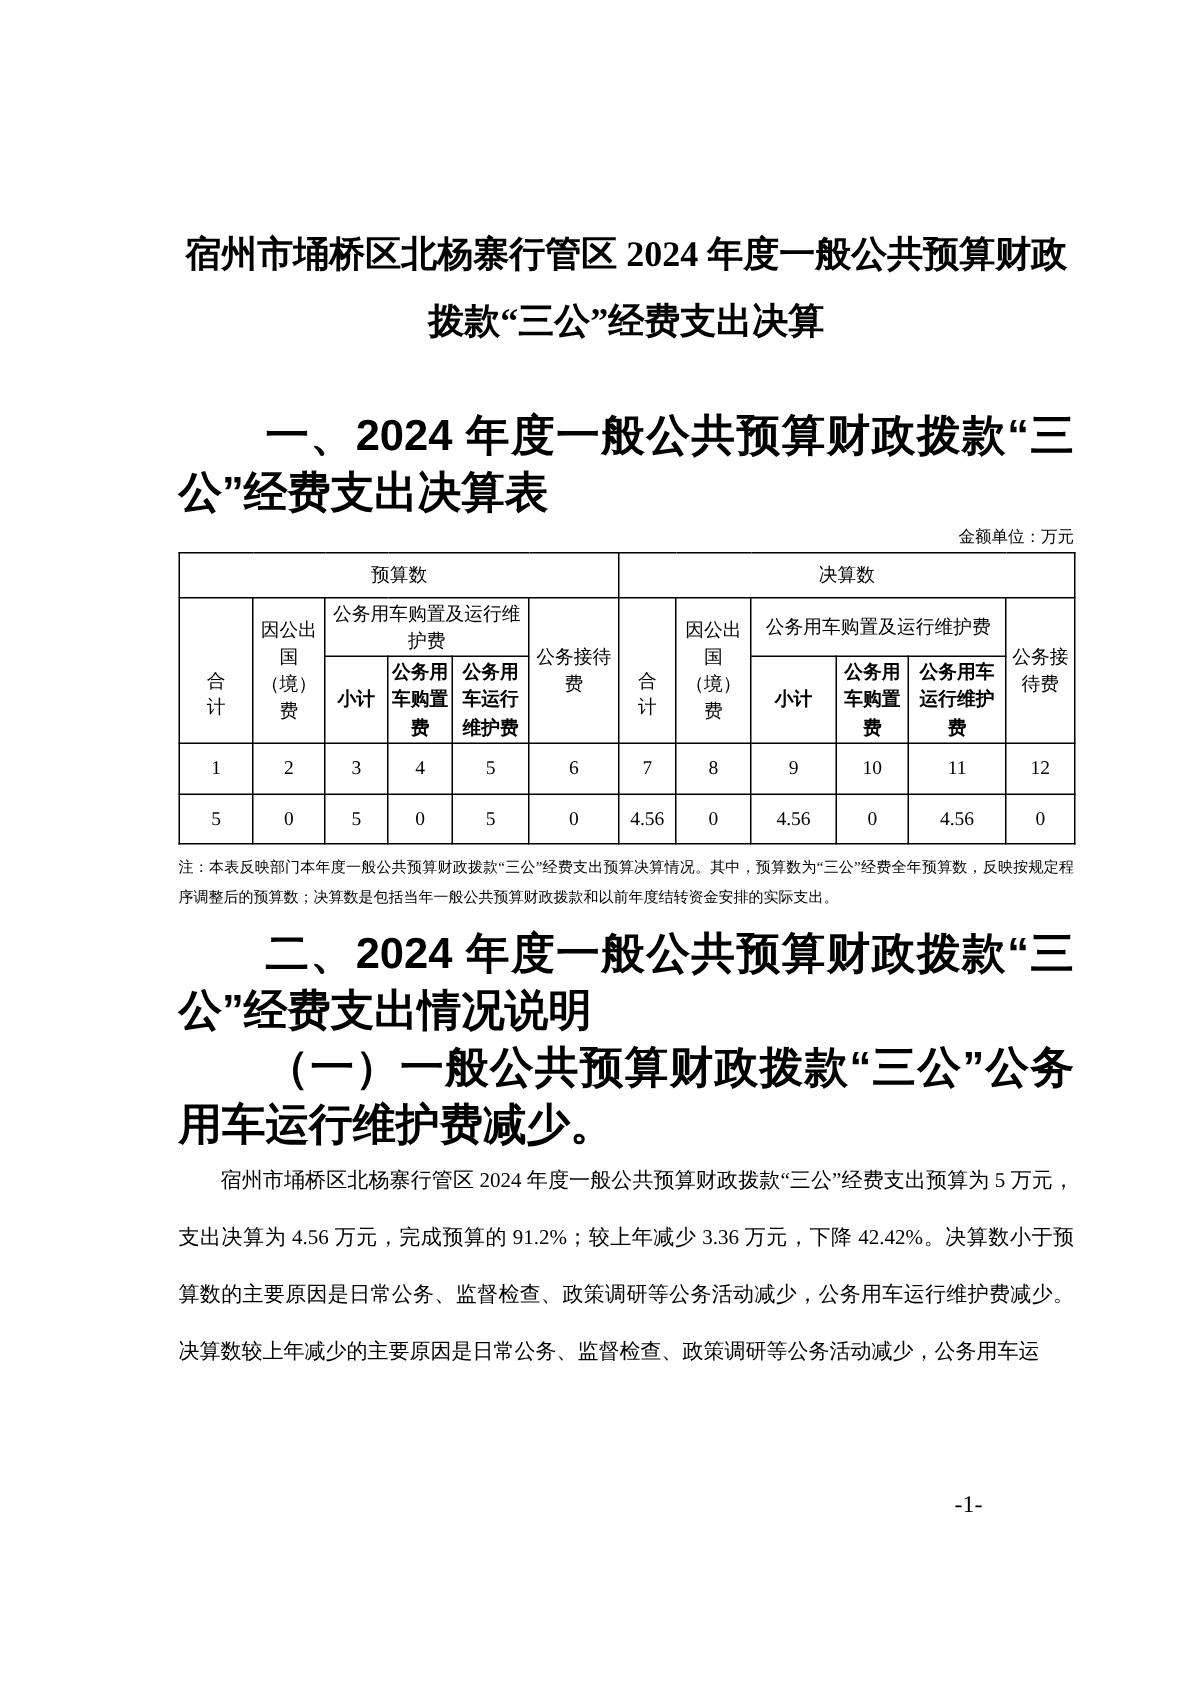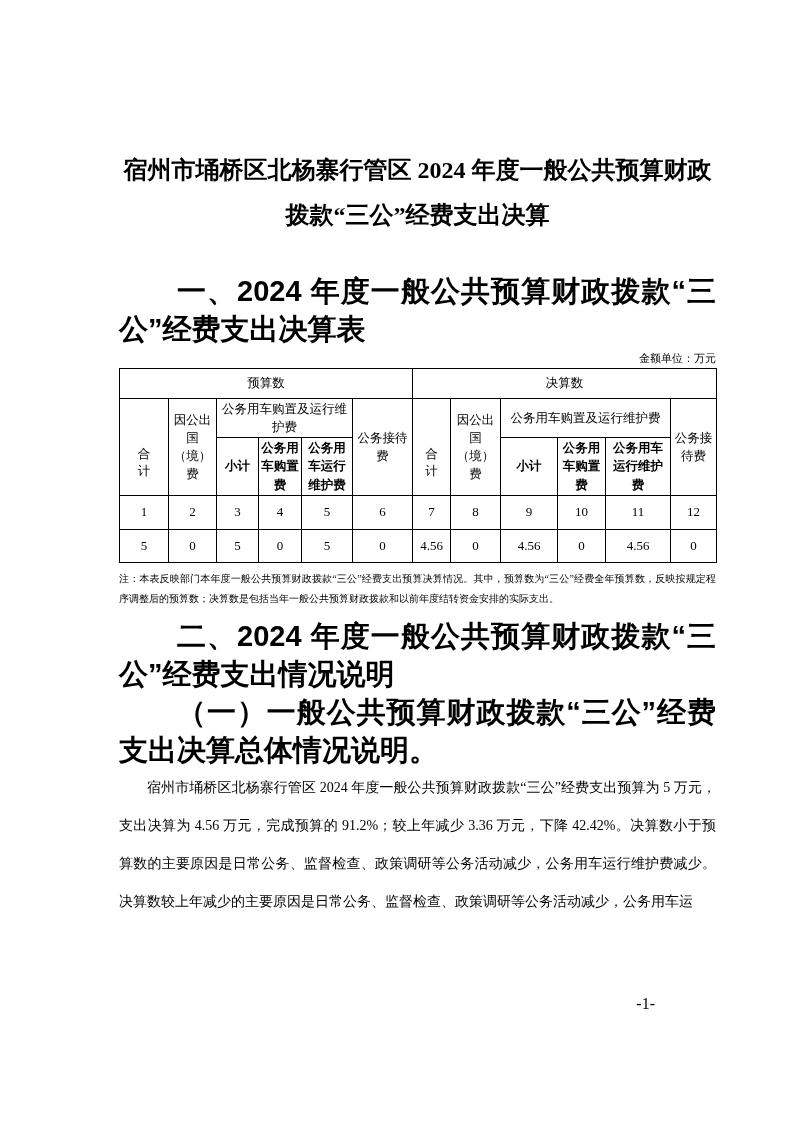--- a/index.html
+++ b/index.html
@@ -134,20 +134,20 @@
           <td>4.56</td>
           <td>0</td>
         </tr>
       </tbody>
     </table>
 
     <p class="note">注：本表反映部门本年度一般公共预算财政拨款“三公”经费支出预算决算情况。其中，预算数为“三公”经费全年预算数，反映按规定程序调整后的预算数；决算数是包括当年一般公共预算财政拨款和以前年度结转资金安排的实际支出。</p>
 
     <p class="h-section second">二、2024 年度一般公共预算财政拨款“三公”经费支出情况说明</p>
 
-    <p class="h-section">（一）一般公共预算财政拨款“三公”经费支出决算总体情况说明。</p>
+    <p class="h-section">（一）一般公共预算财政拨款“三公”公务用车运行维护费减少。</p>
 
     <p class="body-para">宿州市埇桥区北杨寨行管区 2024 年度一般公共预算财政拨款“三公”经费支出预算为 5 万元，支出决算为 4.56 万元，完成预算的 91.2%；较上年减少 3.36 万元，下降 42.42%。决算数小于预算数的主要原因是日常公务、监督检查、政策调研等公务活动减少，公务用车运行维护费减少。决算数较上年减少的主要原因是日常公务、监督检查、政策调研等公务活动减少，公务用车运</p>
 
   </div>
 
   <div class="page-number">-1-</div>
 </div>
 
 </body></html>

